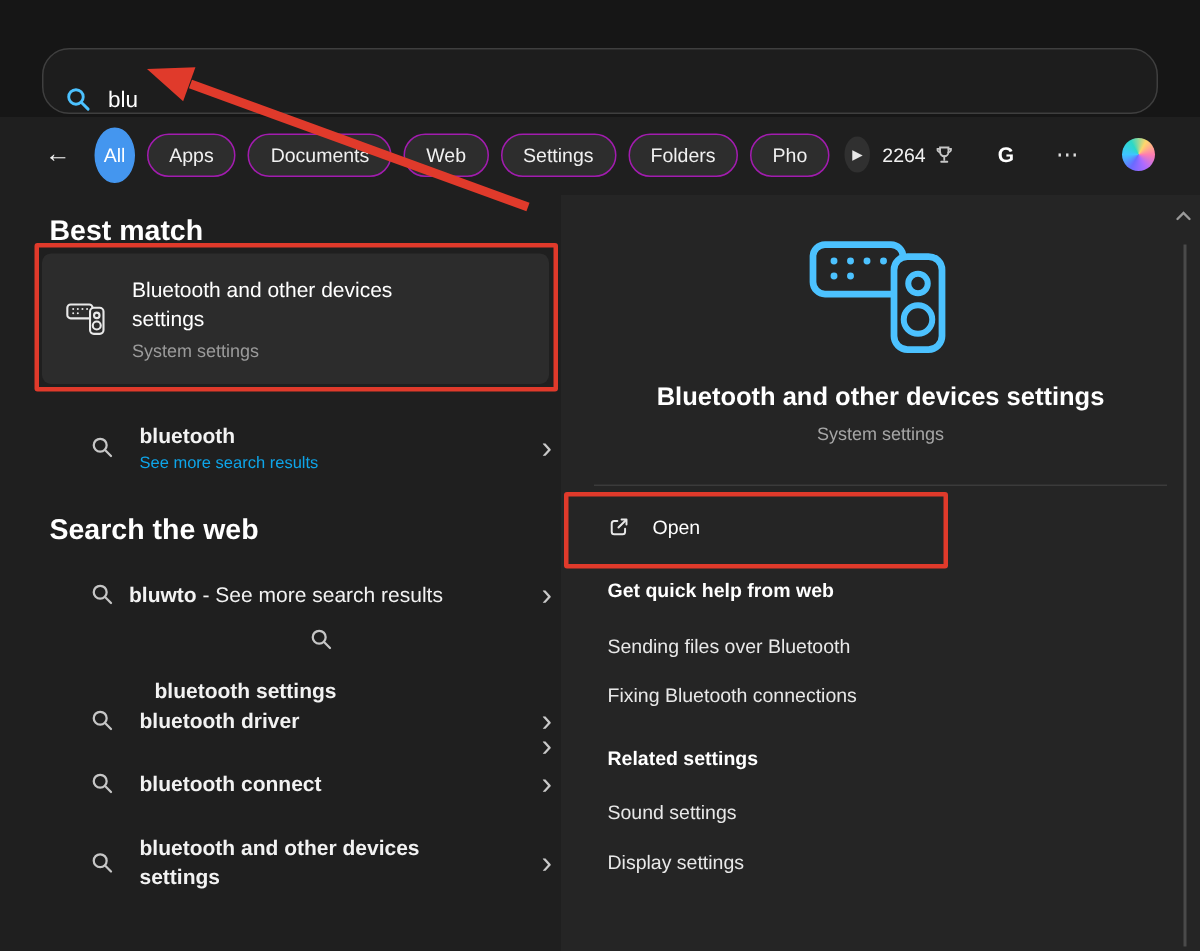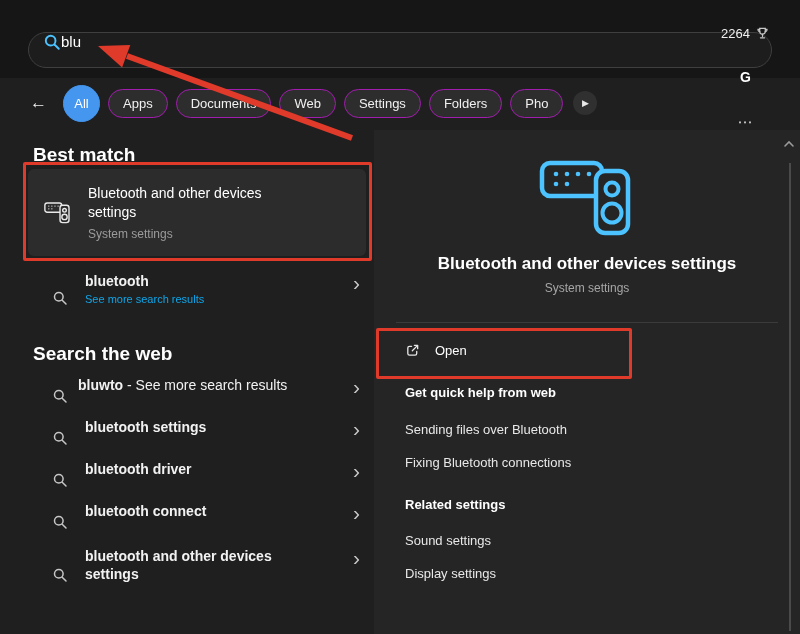--- a/index.html
+++ b/index.html
@@ -6,23 +6,23 @@
   html,body { background:#000; }
   .screen {
     position:relative; width:800px; height:634px; overflow:hidden;
     background:#1f1f1f; color:#fff;
     font-family:"Liberation Sans", sans-serif;
   }
 
   
   .search-area { position:absolute; top:0; left:0; right:0; height:78px; background:#161616; }
   .search-box {
-    position:absolute; top:32px; left:28px; width:744px; height:36px;
+    position:absolute; top:32px; left:28px; width:744px; height:44px;
     border-radius:18px; background:#1d1d1d; border:1px solid #3f3f3f;
-    display:flex; align-items:flex-start; padding:0 14px; 
+    display:flex; align-items:flex-end; padding:0 14px; gap:11px;
   }
   .search-box input {
     flex:1; background:transparent; border:none; outline:none;
     color:#fff; font-size:15px; font-family:"Liberation Sans", sans-serif;
   }
   .icon { display:inline-flex; align-items:center; justify-content:center; flex:none; }
   .blue { color:var(--accent-blue,#4cc2ff); }
   .gray-icon { color:#c6c6c6; }
 
   
@@ -38,21 +38,21 @@
   }
   .pill.selected {
     width:37px; height:37px; padding:0; justify-content:center; border-radius:50%;
     background:#4496ef; border-color:#4496ef; color:#fff;
   }
   .more-circle {
     width:24px; height:24px; border-radius:50%; background:#303030;
     display:flex; align-items:center; justify-content:center;
     color:#e8e8e8; font-size:9px; margin-left:2px;
   }
-  .right-cluster { margin-left:auto; display:flex; align-items:center; gap:28px;flex-direction:column; }
+  .right-cluster { margin-left:auto; display:flex; align-items:center; gap:28px; }
   .rewards { display:flex; align-items:center; gap:5px; font-size:13px; color:#f0f0f0; }
   .g-btn { font-size:14px; font-weight:bold; color:#fff; }
   .dots { font-size:15px; color:#e0e0e0; letter-spacing:1px; }
   .copilot {
     width:22px; height:22px; border-radius:50%;
     background:conic-gradient(from 210deg,#6a6aff,#3ec6ff,#2bd9c7,#ffd66b,#ff7eb0,#b06aff,#6a6aff);
   }
 
   
   .section-header { position:absolute; left:33px; font-size:19px; font-weight:bold; color:#fff; }
@@ -62,33 +62,33 @@
   .best-card {
     position:absolute; top:169px; left:28px; width:338px; height:87px;
     background:#2c2c2c; border-radius:6px;
     display:flex; align-items:center; padding:0 16px; gap:17px;
   }
   .bm-text { width:225px; }
   .bm-title { font-size:14px; line-height:1.35; color:#fff; }
   .bm-sub { font-size:12px; color:#9b9b9b; margin-top:5px; }
 
   .result-row {
-    position:absolute; left:36px; width:338px;
-    display:flex; gap:17px; padding:0 14px 0 16px;
+    position:absolute; left:44px; width:338px;
+    display:flex; align-items:center; gap:17px; padding:0 14px 0 16px;
     border-radius:4px;
   }
   .row-see-more { top:272px; height:52px; }
   .rr-text { width:222px; }
   .rr-title { font-size:14px; font-weight:bold; color:#f2f2f2; line-height:1.3; }
   .rr-title .suffix { font-weight:normal; }
   .rr-sub { font-size:11px; color:#0ea5e9; margin-top:3px; }
   .chevron { margin-left:auto; color:#c9c9c9; font-size:21px; line-height:1; font-weight:normal; }
 
   .row-w0 { top:376px; height:40px;gap:10px; }
-  .row-w1 { top:418px; height:40px; }
+  .row-w1 { top:418px; height:40px;flex-direction:column; }
   .row-w2 { top:460px; height:40px; }
   .row-w3 { top:502px; height:40px; }
   .row-w4 { top:547px; height:56px; }
 
   
   .preview {
     position:absolute; top:130px; left:374px; right:0; bottom:0;
     background:#252525;
   }
   .preview-icon { display:block; margin:26px auto 0; }

